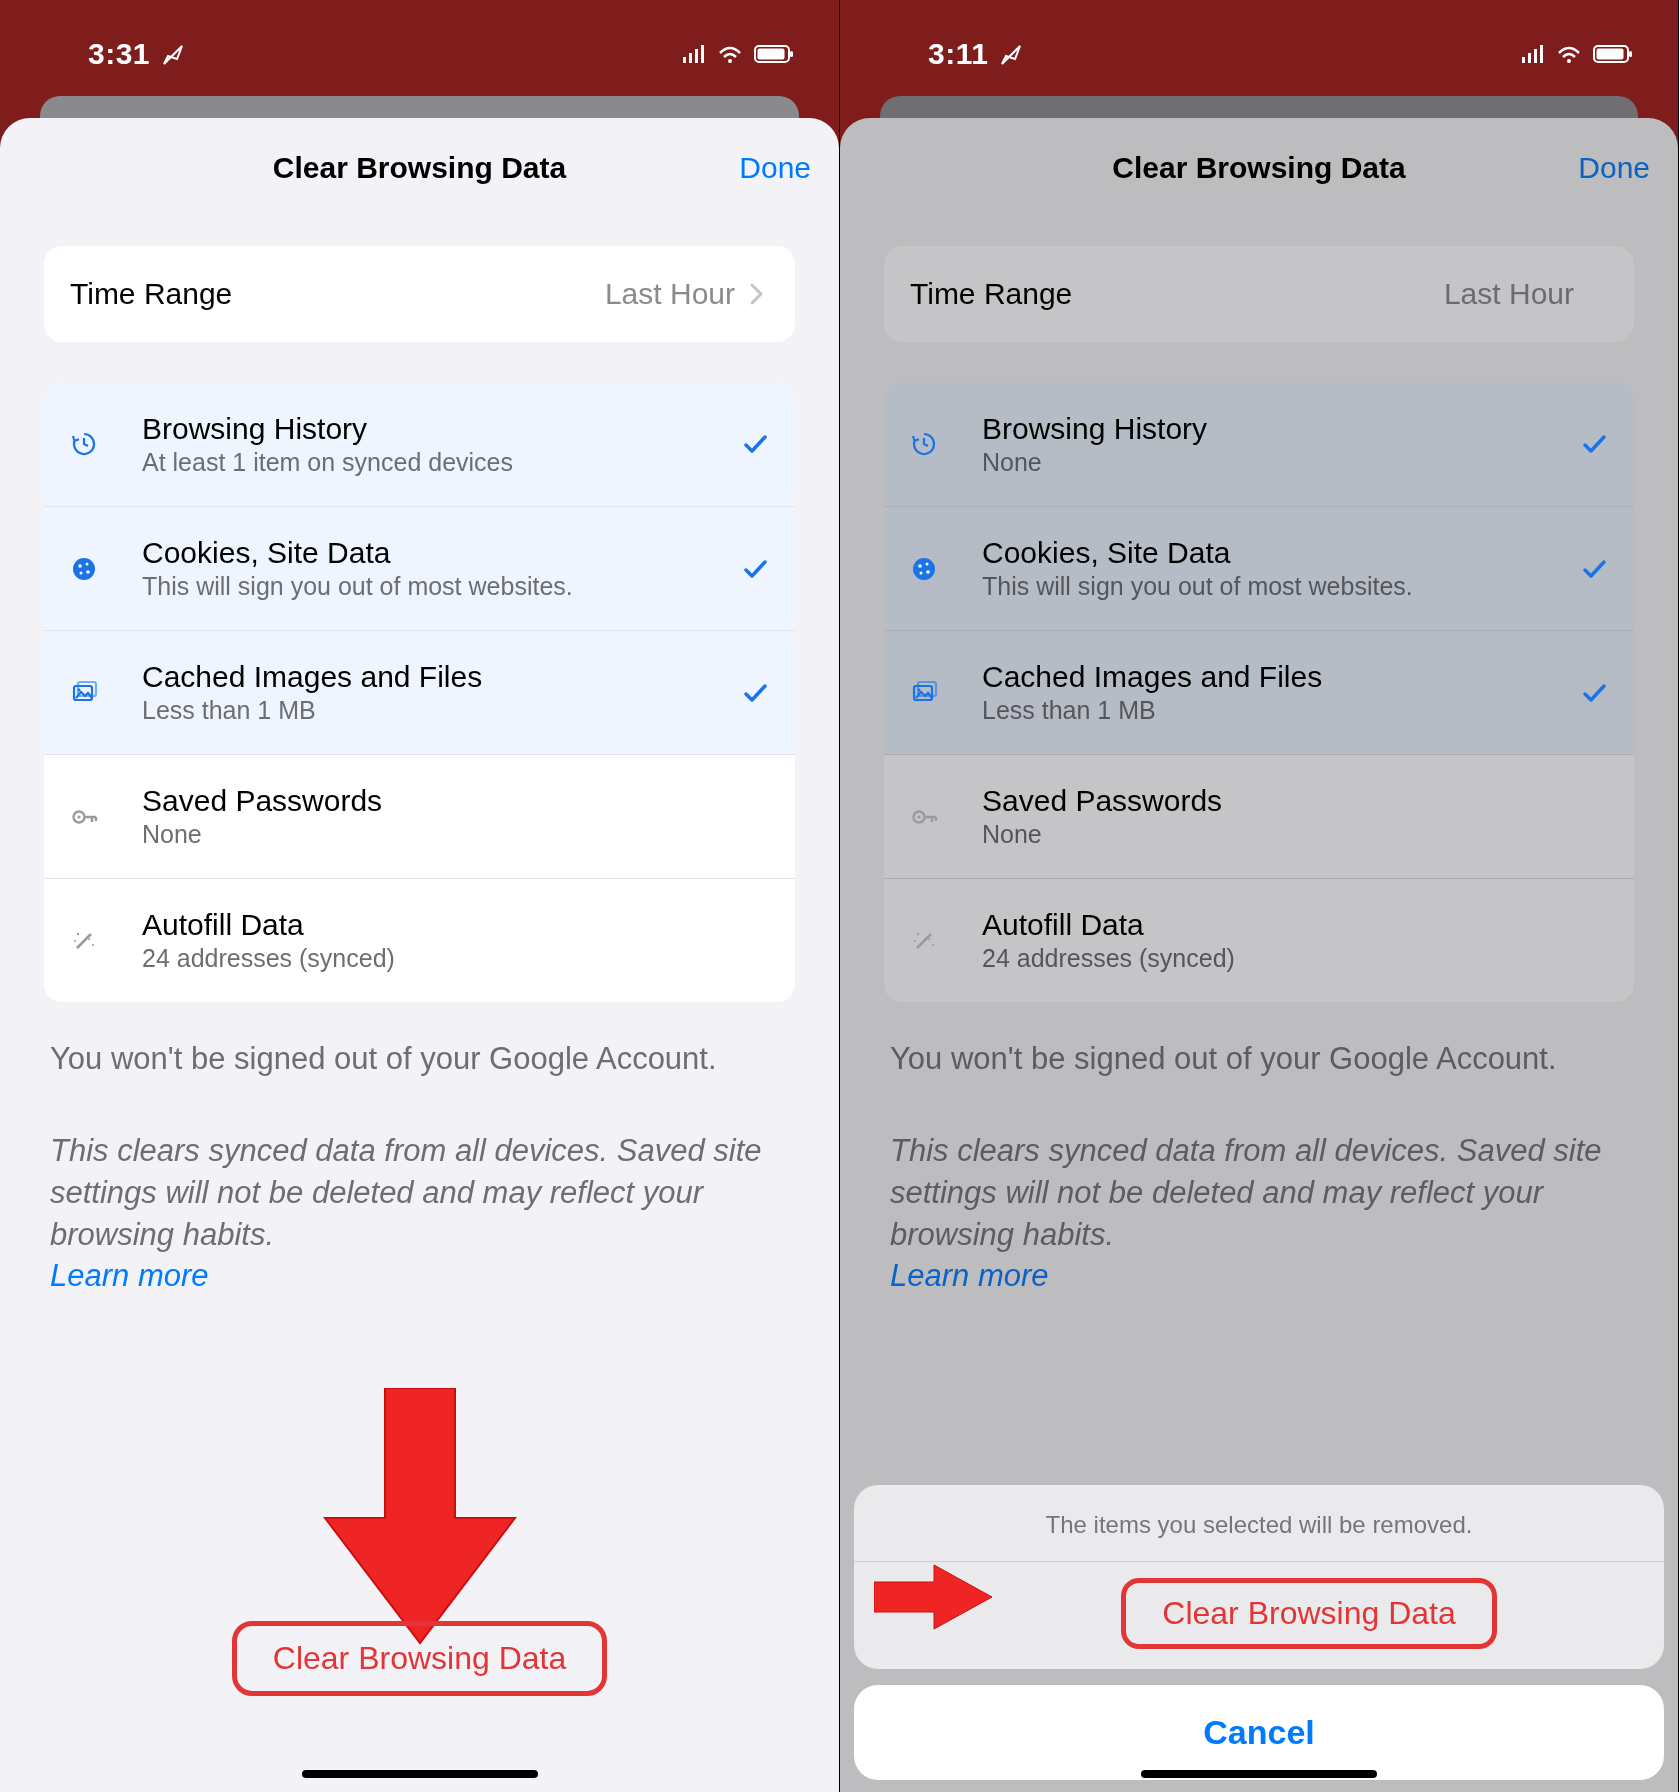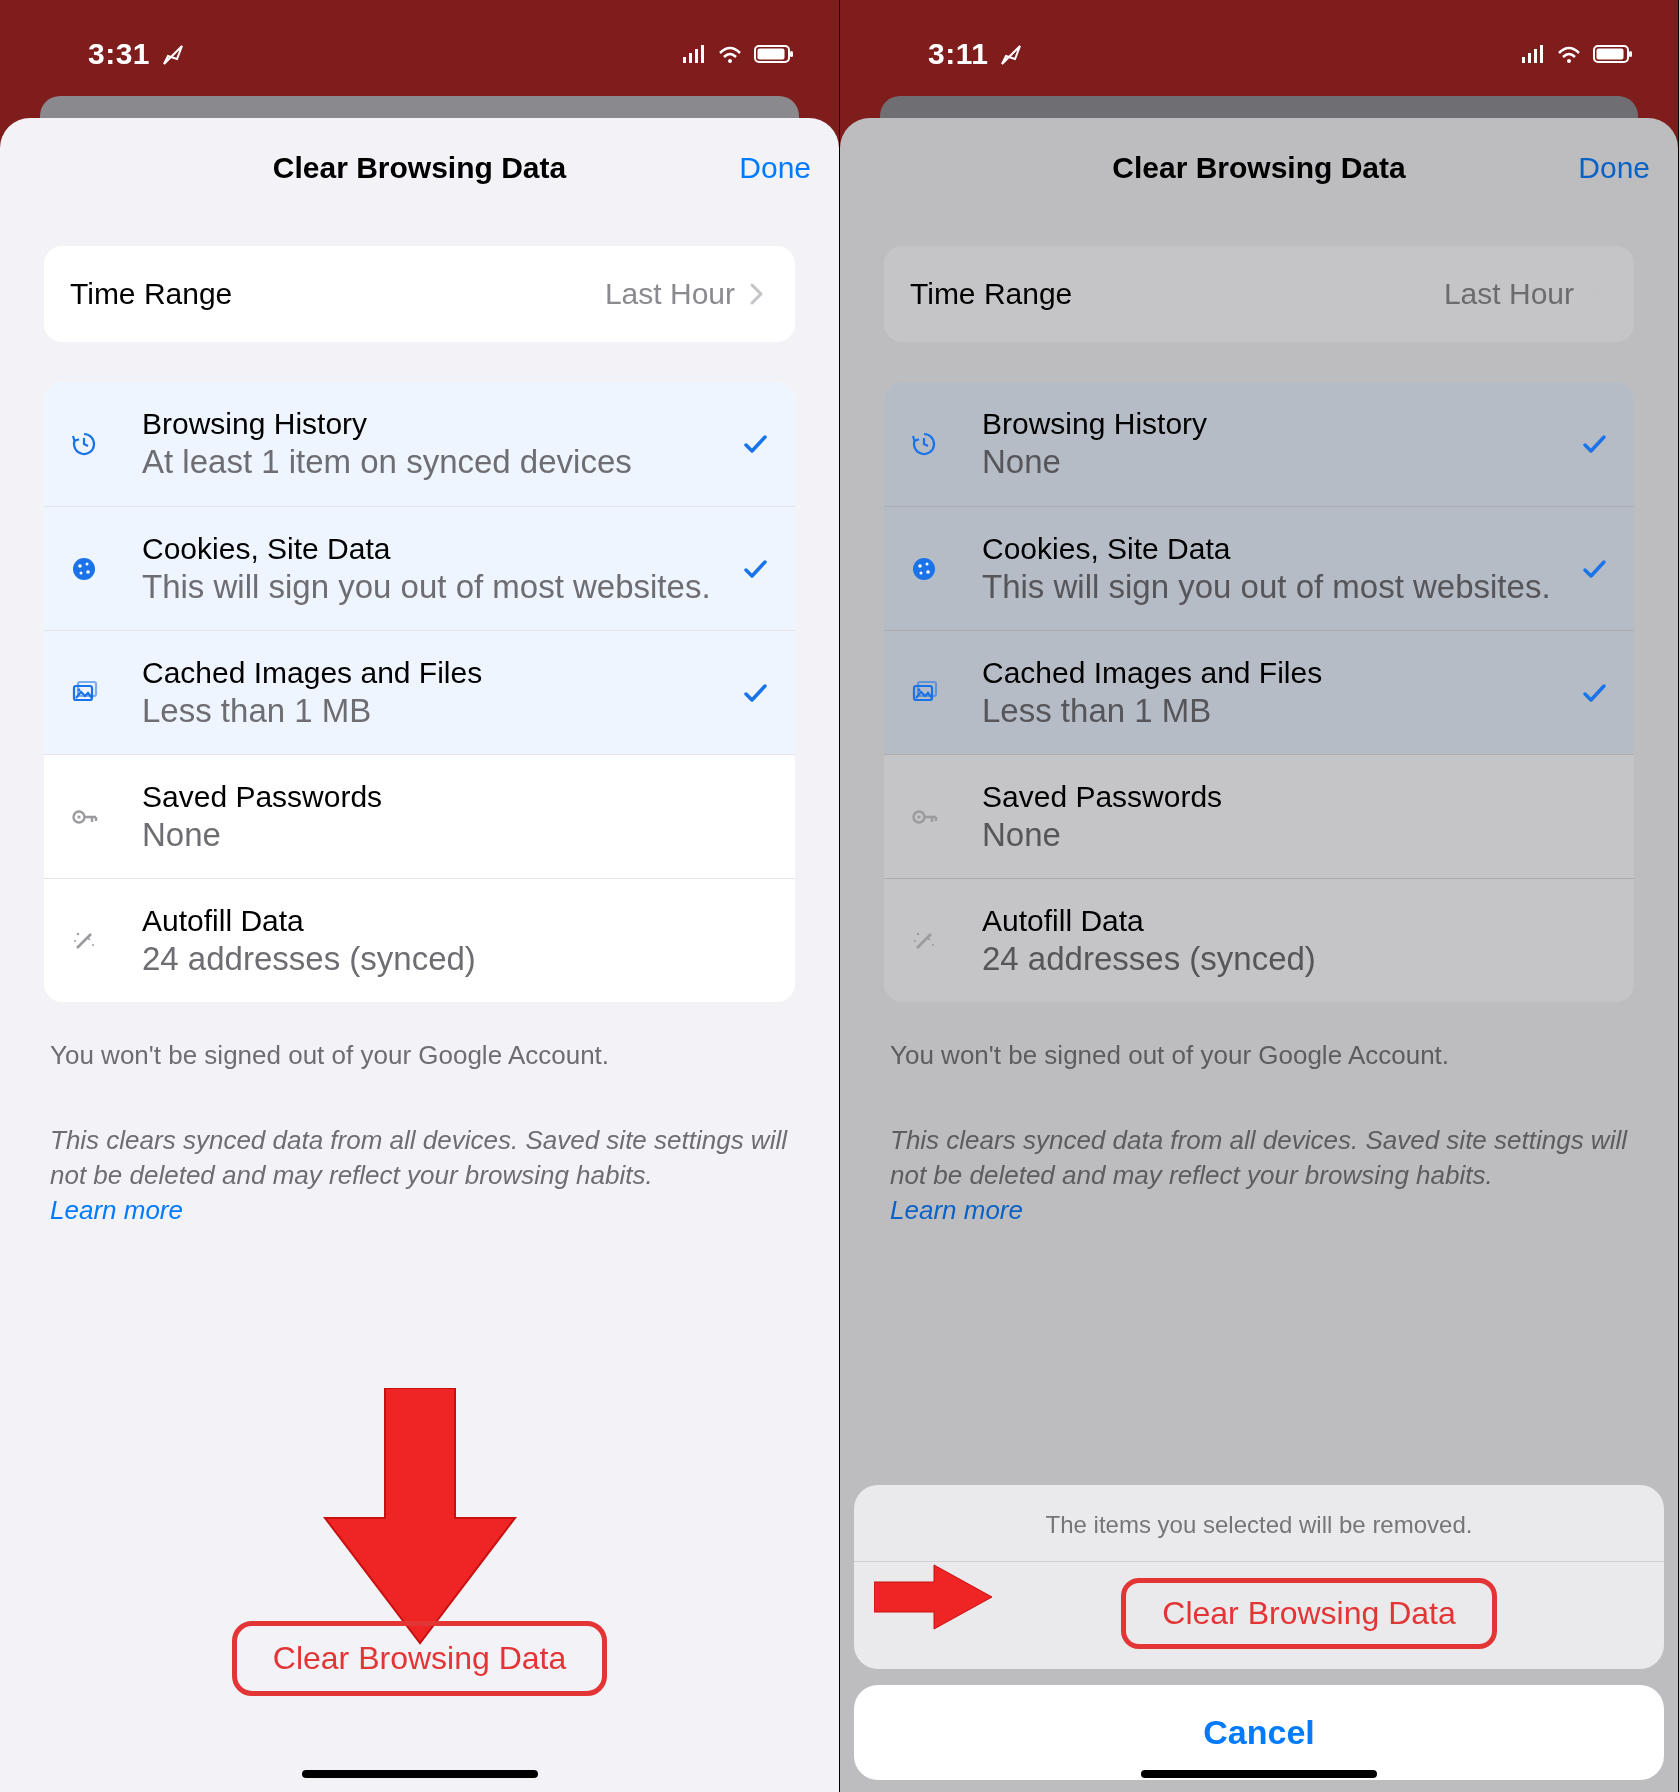--- a/index.html
+++ b/index.html
@@ -77,26 +77,26 @@
   .right .item-row { border-top: 1px solid #adadb0; }
   .item-row:first-child { border-top: none; }
   .item-row.selected { background:#eef5fe; }
   .right .item-row.selected { background:#b6bcc6; }
   .icon-slot {
     width: 72px; flex-shrink:0;
     display:flex; align-items:center; justify-content:flex-start;
   }
   .item-text { flex:1; display:flex; flex-direction:column; gap:2px; }
   .item-title { font-size:30px; color:#000; }
-  .item-sub { font-size:33px; color:#6d6d72; }
+  .item-sub { font-size:25px; color:#6d6d72; }
   .right .item-sub { color:#55555a; }
   .check-slot { width:52px; display:flex; justify-content:flex-end; }
   .footnote {
     margin: 36px 50px 0 50px;
-    font-size:26px; color:#6d6d72;
+    font-size:31px; color:#6d6d72;
     line-height:1.35;
   }
   .right .footnote { color:#5c5c61; }
   .footnote.second { margin-top: 50px; font-style: italic; }
   .learn-link { color:#007aff; }
   .right .learn-link { color:#0a62c4; }
   .arrow-annot {
     position:absolute; left:320px; top:1270px;
     width:200px; height:260px;
   }

